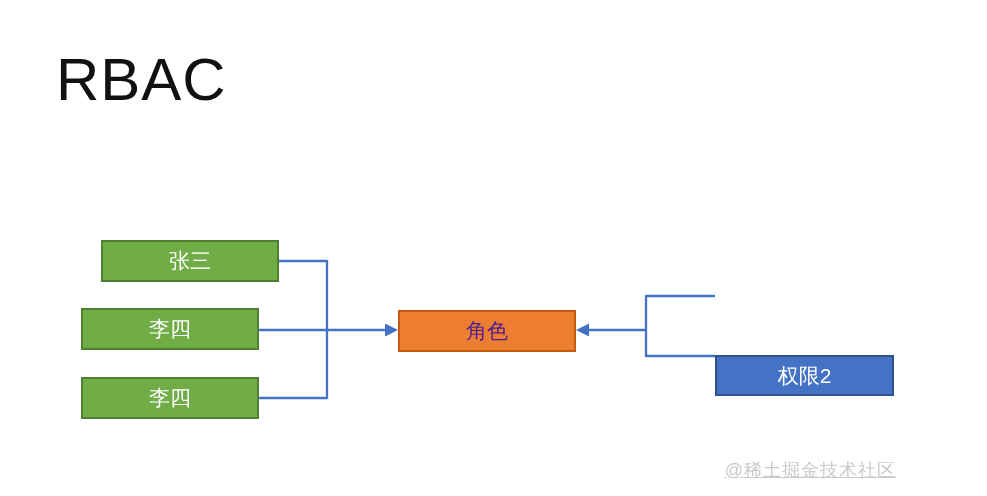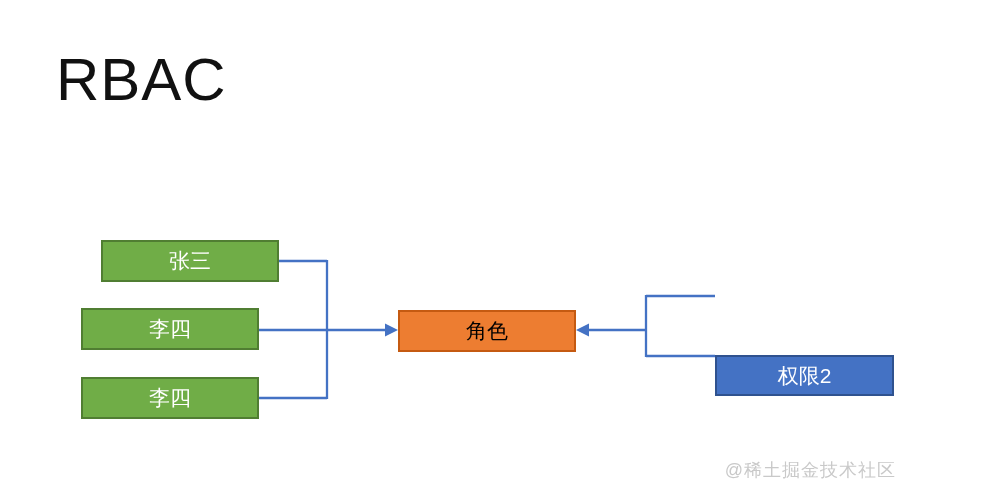--- a/index.html
+++ b/index.html
@@ -44,21 +44,21 @@
   .node.user-1 { left: 81px; top: 240px; margin-left: 20px; }
   .node.user-2 { left: 81px; top: 308px; }
   .node.user-3 { left: 81px; top: 377px; }
   .node.role {
     left: 398px;
     top: 310px;
     width: 178px;
     height: 42px;
     background: var(--orange-fill, #ED7D31);
     border: 2px solid var(--orange-border, #C55A11);
-    color: #000000;
+    color: #4c1d95;
   }
   .node.perm {
     width: 179px;
     height: 41px;
     background: var(--blue-fill, #4472C4);
     border: 2px solid var(--blue-border, #2F528F);
   }
   .node.perm-1 { left: 715px; top: 276px; }
   .node.perm-2 { left: 715px; top: 336px; margin-top: 19px; }
   svg.connectors {
@@ -76,20 +76,21 @@
     fill: var(--connector, #4472C4);
     stroke: none;
   }
   .watermark {
     position: absolute;
     right: 12px;
     top: 458px;
     font-size: 18px;
     color: var(--watermark-color, #C9C9C9);
     letter-spacing: 1px;
+    text-decoration: underline;
   }
 </style>
 </head>
 <body>
 
 <div class="canvas">
 
   <div class="title">RBAC</div>
 
   <svg class="connectors" width="987" height="496" viewBox="0 0 987 496" aria-hidden="true">

